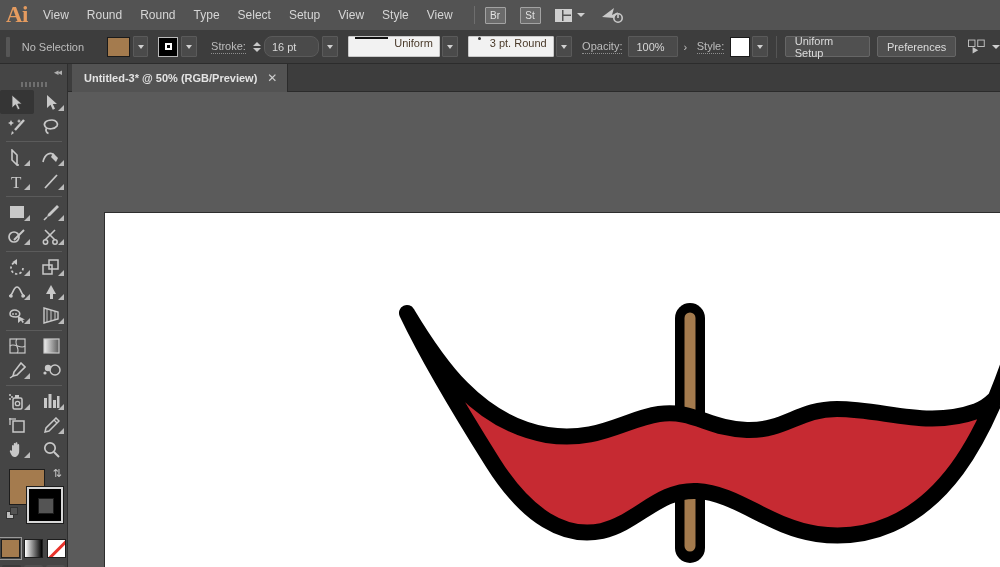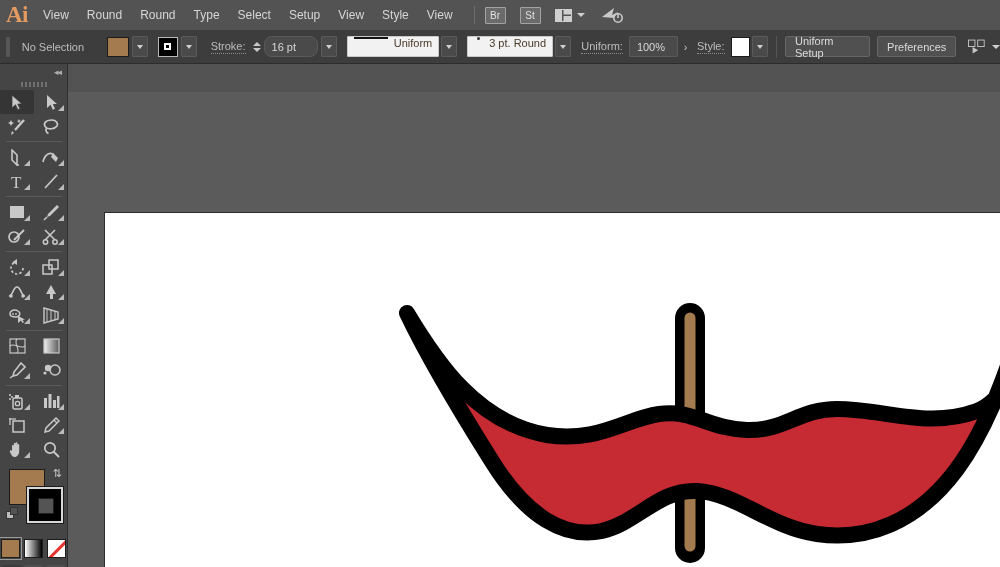--- a/index.html
+++ b/index.html
@@ -251,21 +251,21 @@
     </div>
 
     <div class="field-light" style="margin-left:10px;width:92px;">
       <span class="dotlead"></span>
       <span>3 pt. Round</span>
     </div>
     <div class="small-chev-btn" style="margin-left:2px;">
       <span class="chev-s"></span>
     </div>
 
-    <div class="ctrl-label dotted" style="margin-left:10px;margin-right:6px;">Uniform:</div>
+    <div class="ctrl-label dotted" style="margin-left:10px;margin-right:6px;">Opacity:</div>
     <div class="field" style="width:52px;">100%</div>
     <div style="width:16px;text-align:center;" class="arrow-r">›</div>
 
     <div class="ctrl-label dotted" style="margin-left:4px;margin-right:6px;">Style:</div>
     <div class="swatch-box" style="background:#FFFFFF;width:21px;"></div>
     <div class="small-chev-btn" style="margin-left:2px;">
       <span class="chev-s"></span>
     </div>
 
     <div class="vsep"></div>
@@ -274,20 +274,26 @@
     <div class="pill-btn" style="margin-left:7px;">Preferences</div>
 
     <svg width="19" height="16" viewBox="0 0 19 16" style="margin-left:12px;">
       <rect x="0.5" y="0.5" width="7" height="7" fill="none" stroke="#c4c4c4"></rect>
       <rect x="10.5" y="0.5" width="7" height="7" fill="none" stroke="#c4c4c4"></rect>
       <path d="M5 8 L5 15 L11 11.5 Z" fill="#c4c4c4"></path>
     </svg>
     <span class="chev" style="margin-left:6px;"></span>
   </div>
 
+  <div class="tabbar">
+    <div class="doctab">
+      <span>Untitled-3* @ 50% (RGB/Preview)</span>
+      <span class="tab-x">✕</span>
+    </div>
+  </div>
 
   <div class="toolpanel">
     <div class="tp-head">
       <span class="dchev">◂◂</span>
     </div>
     <div class="tp-grip">
         <span></span>
       </div>
 
     <div class="toolgrid">

